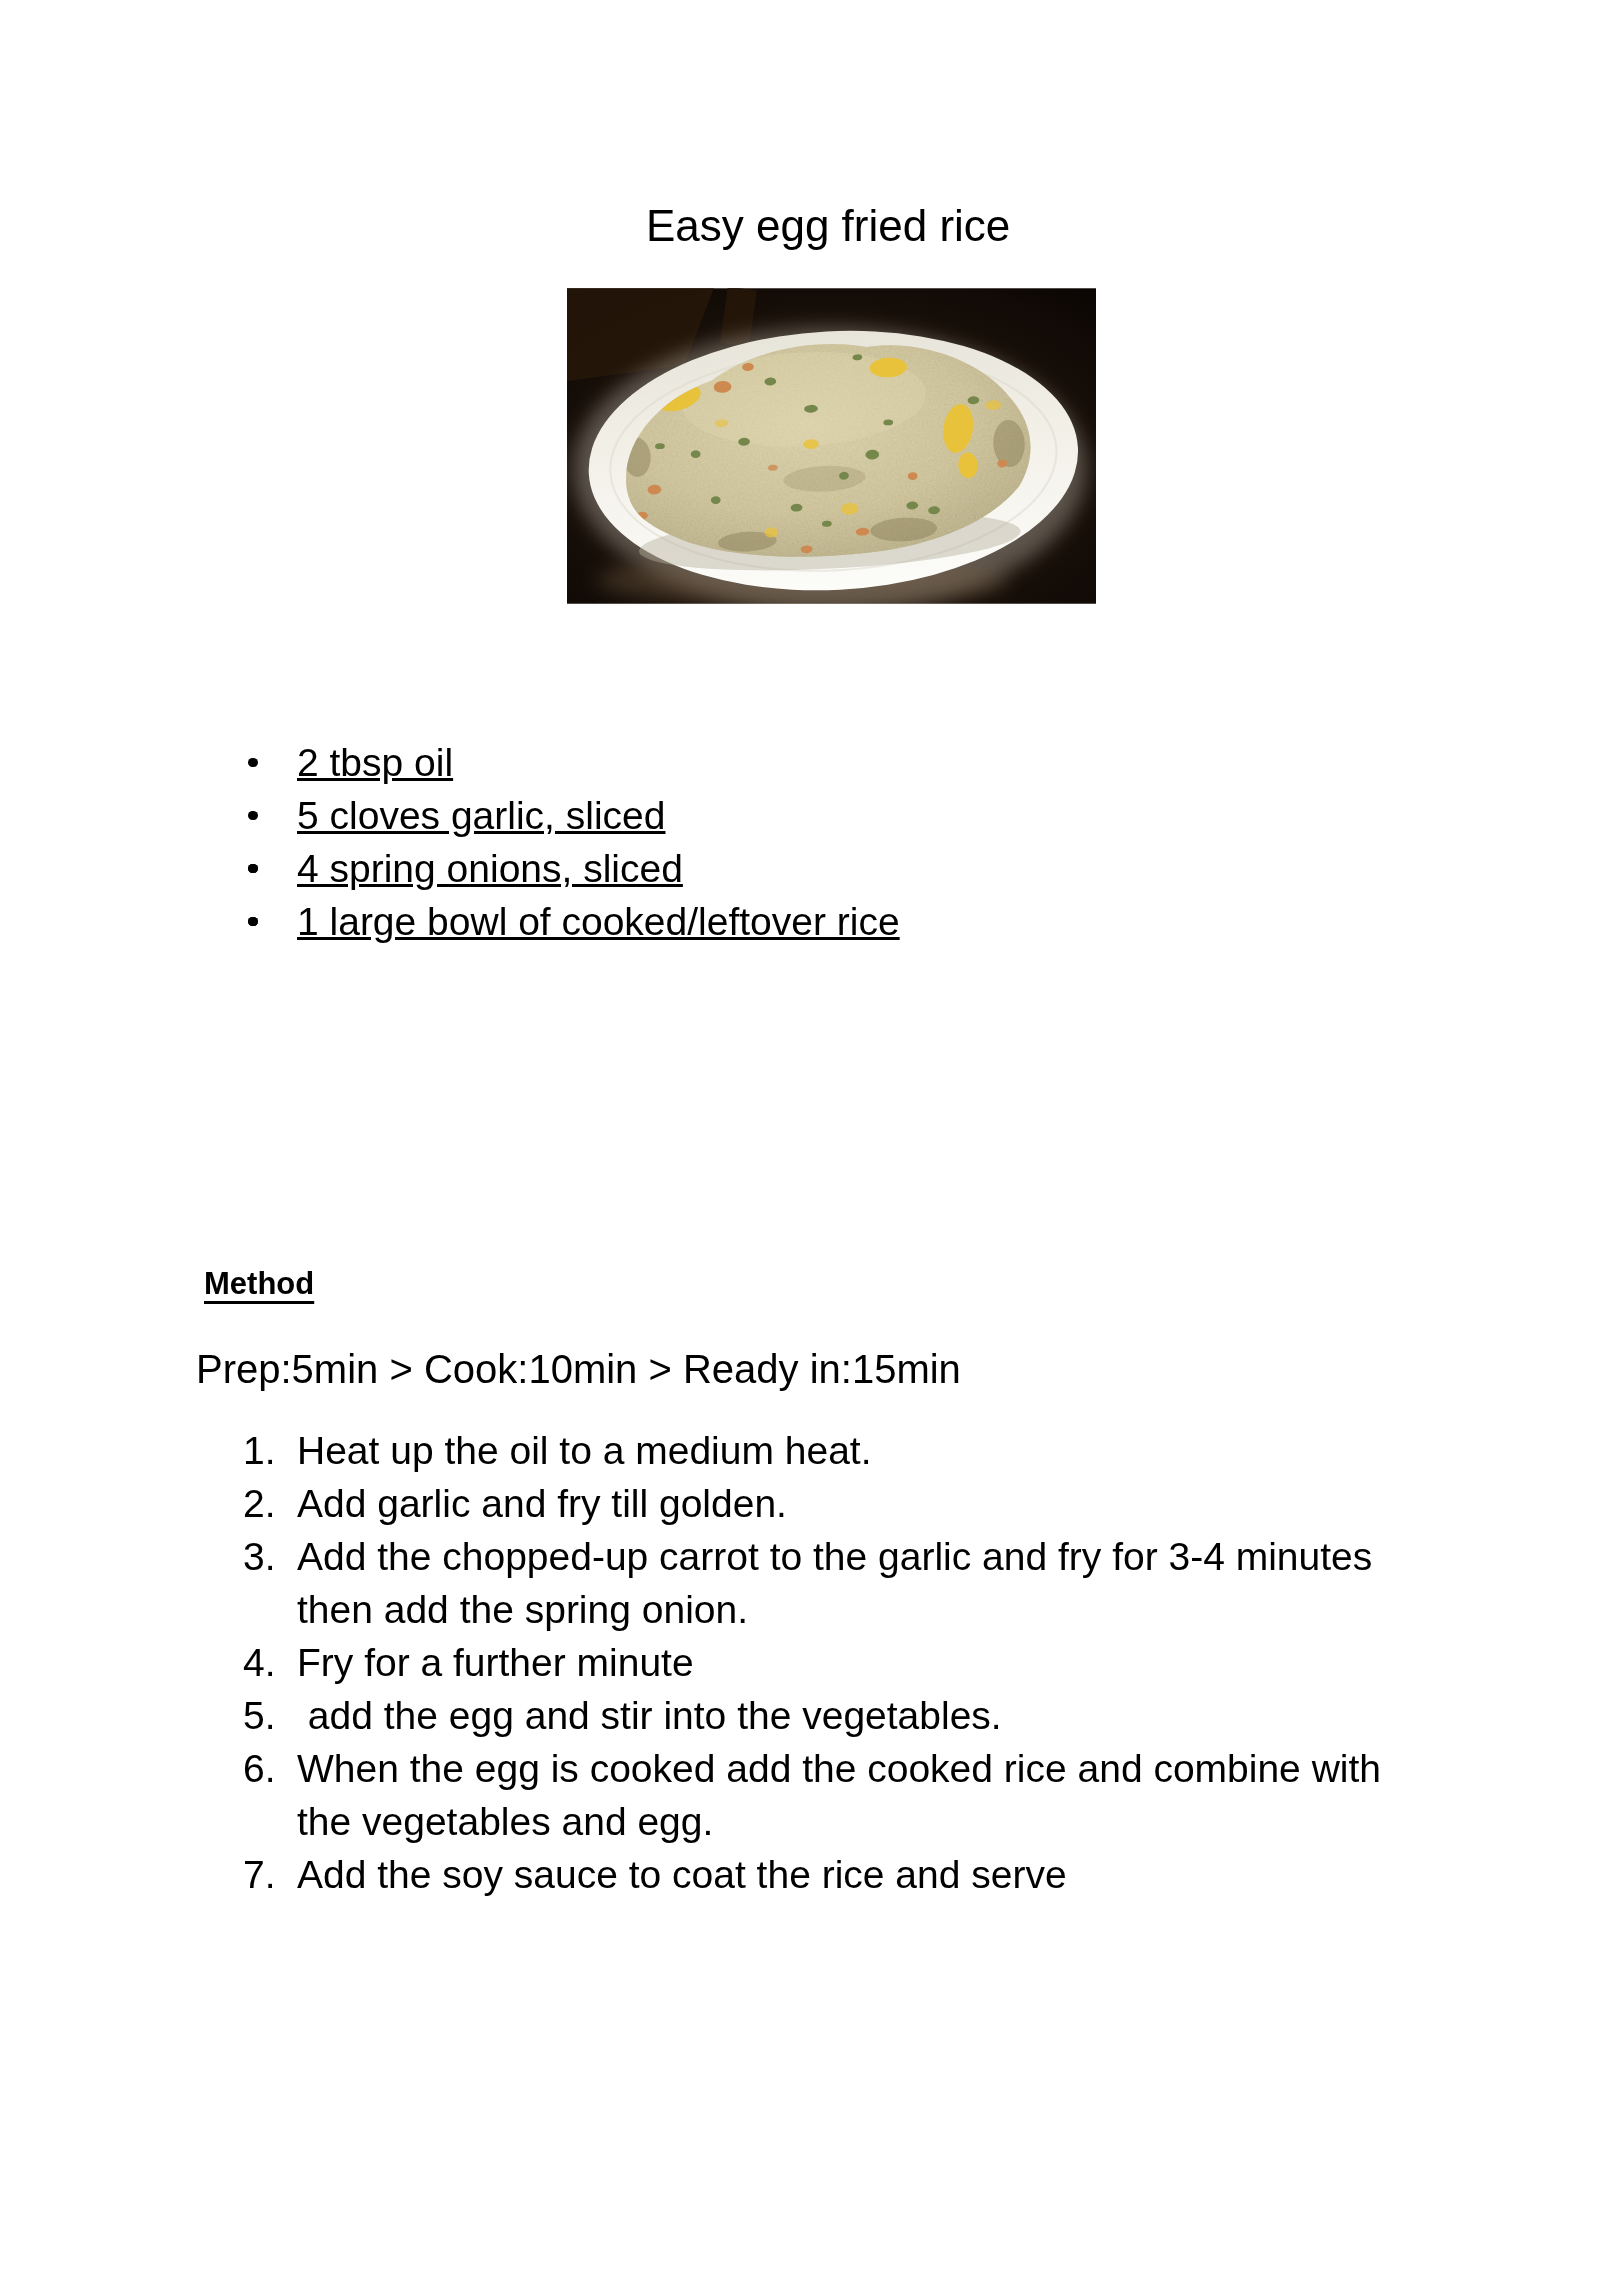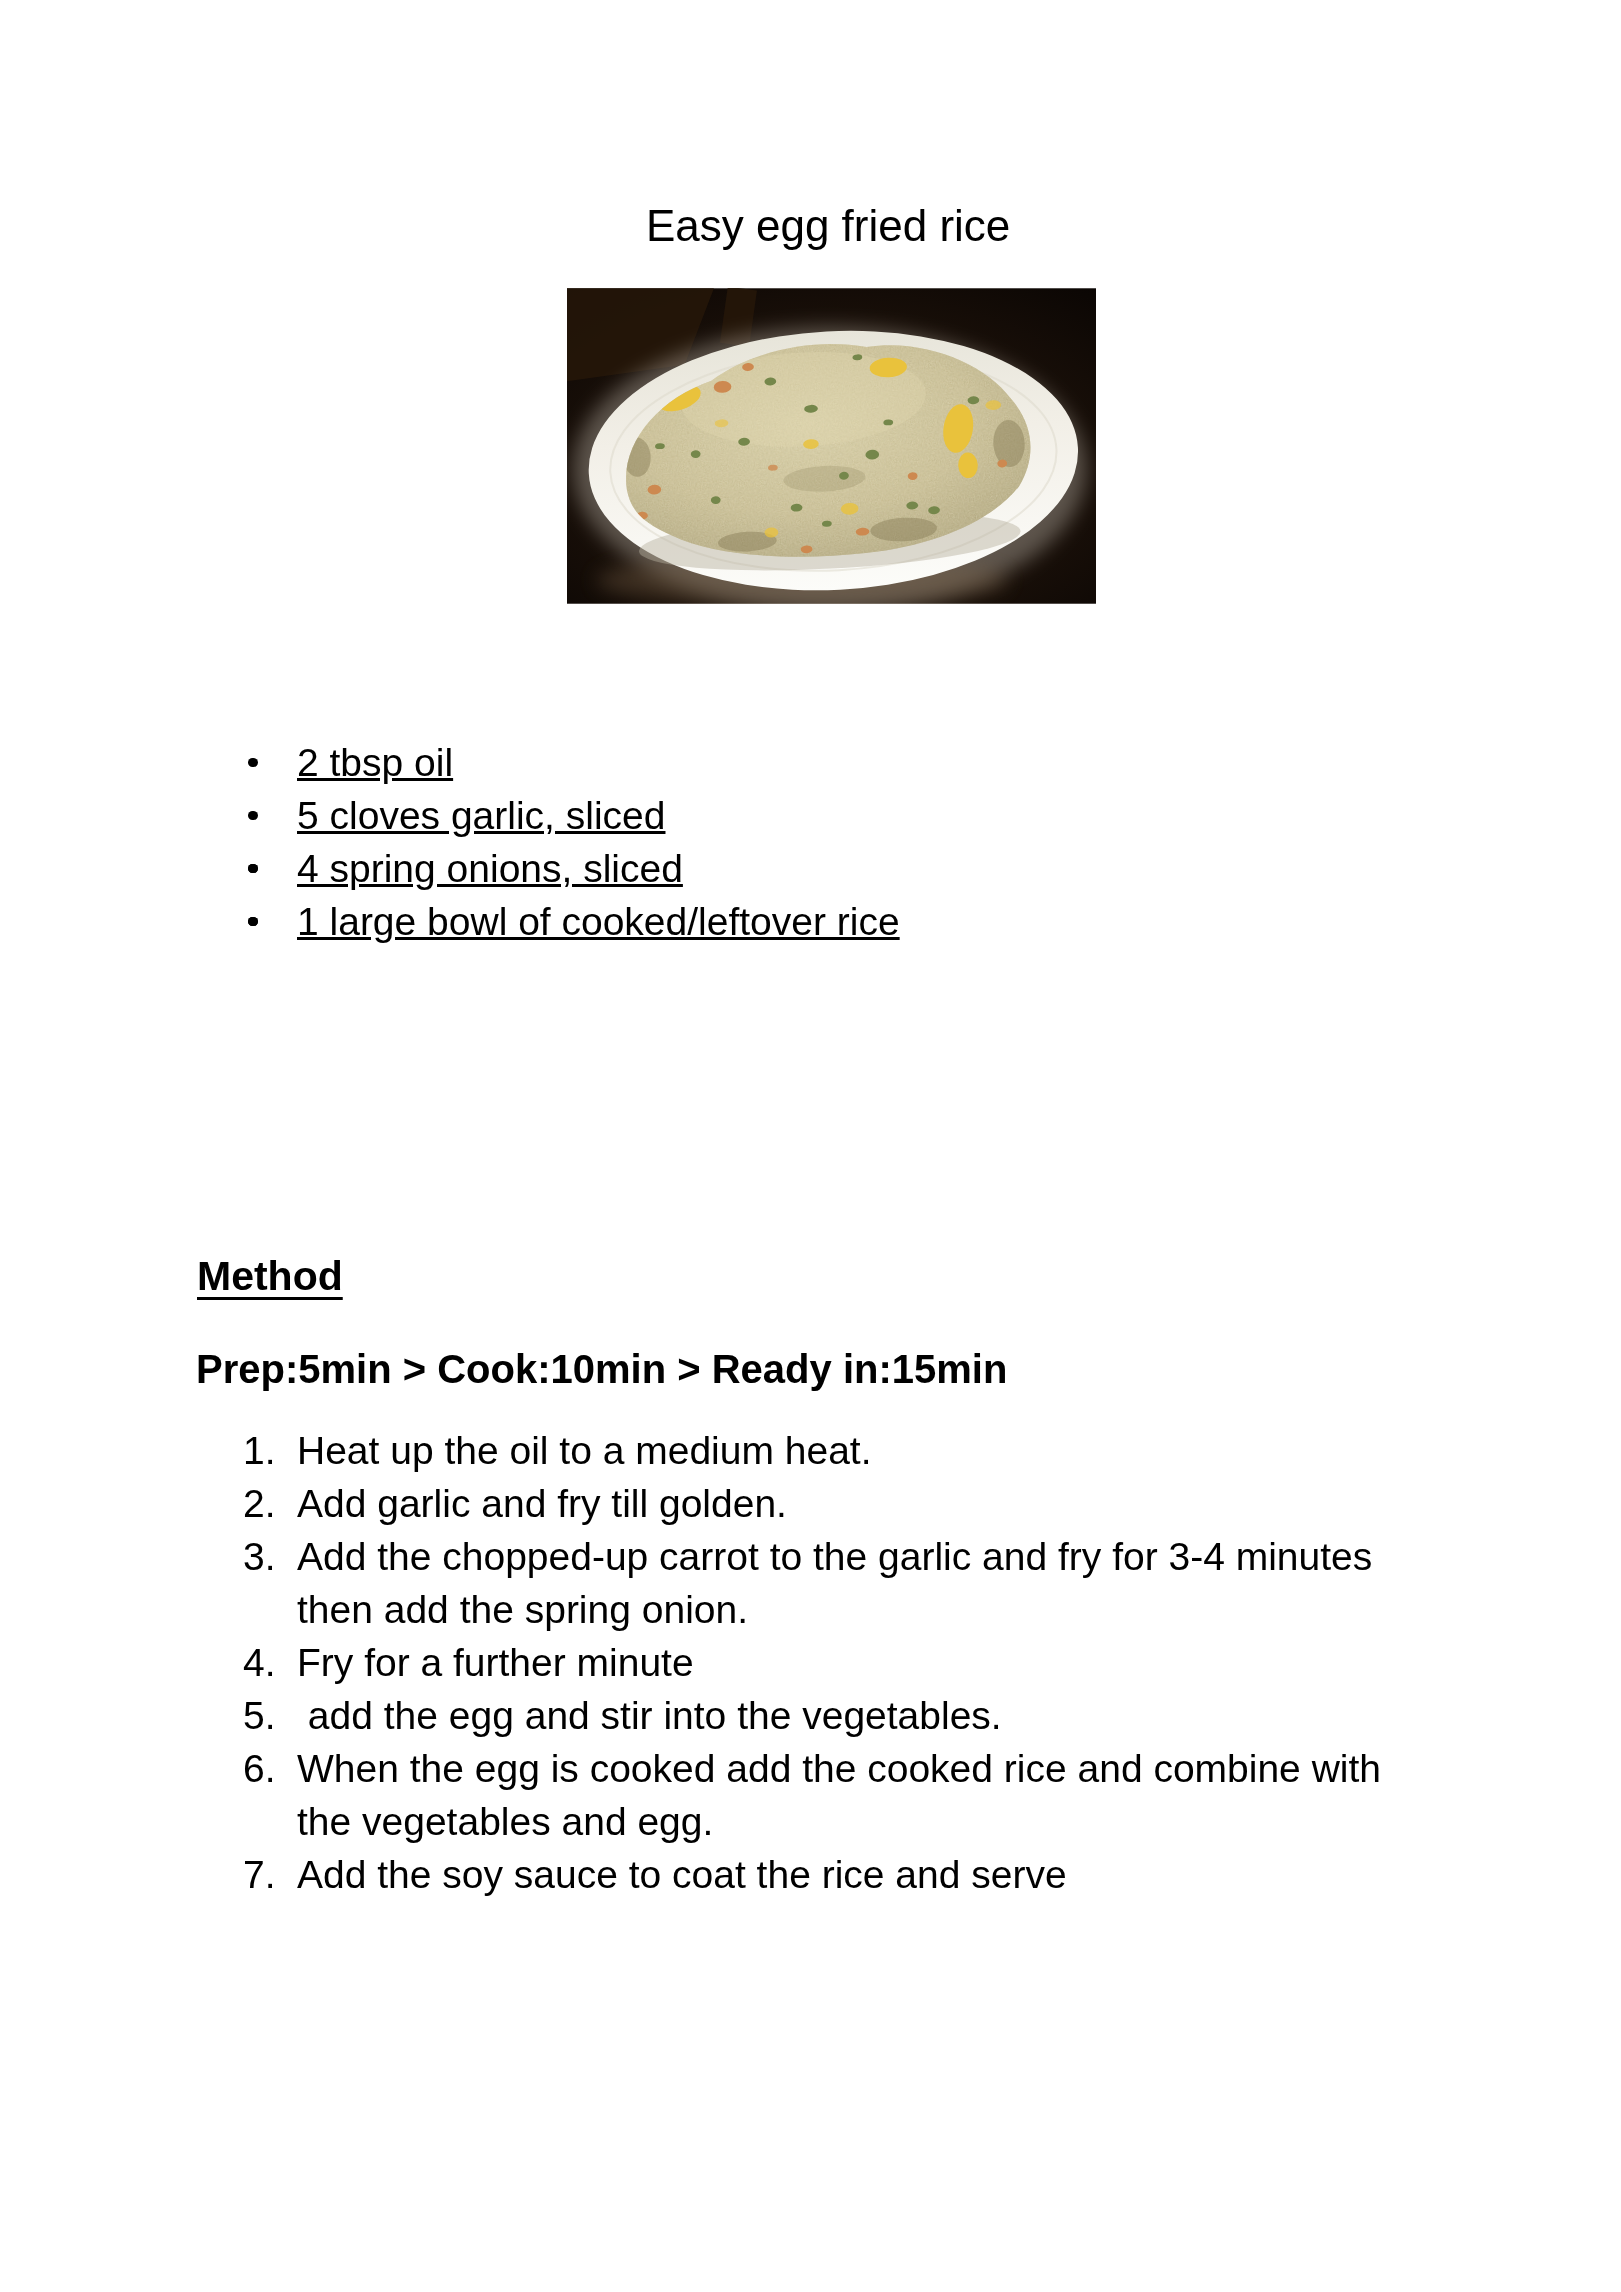--- a/index.html
+++ b/index.html
@@ -18,30 +18,30 @@
   .ingredients{
     position:absolute;left:196px;top:736px;margin:0;padding:0;list-style:none;
     font-size:39px;line-height:53px;
   }
   .ingredients li{position:relative;padding-left:101px;margin:0;text-decoration:underline;}
   .dot{
     position:absolute;left:52px;top:21.6px;width:9.8px;height:9.8px;
     border-radius:50%;background:#000;
   }
   .method-heading{
-    position:absolute;left:196px;top:1251px;margin:1px;
-    font-size:41px;font-weight:700;line-height:49px;
+    position:absolute;left:196px;top:1251px;margin:8px;
+    font-size:31px;font-weight:700;line-height:49px;
   }
   .method-heading span{
     display:inline-block;
     text-decoration:underline;text-decoration-thickness:2.9px;text-underline-offset:6.9px;
   }
   .timing{
     position:absolute;left:196px;top:1345px;margin:0;
-    font-size:40px;font-weight:700;line-height:49px;white-space:pre-wrap;
+    font-size:40px;font-weight:400;line-height:49px;white-space:pre-wrap;
   }
   .steps{
     position:absolute;left:196px;top:1424px;margin:0;padding:0;list-style:none;
     width:1229px;font-size:39px;line-height:53px;
   }
   .steps li{position:relative;padding-left:101px;margin:0;}
   .num{position:absolute;left:47px;top:0;}
   .step-text{white-space:pre-wrap;}
 </style>
 </head>

